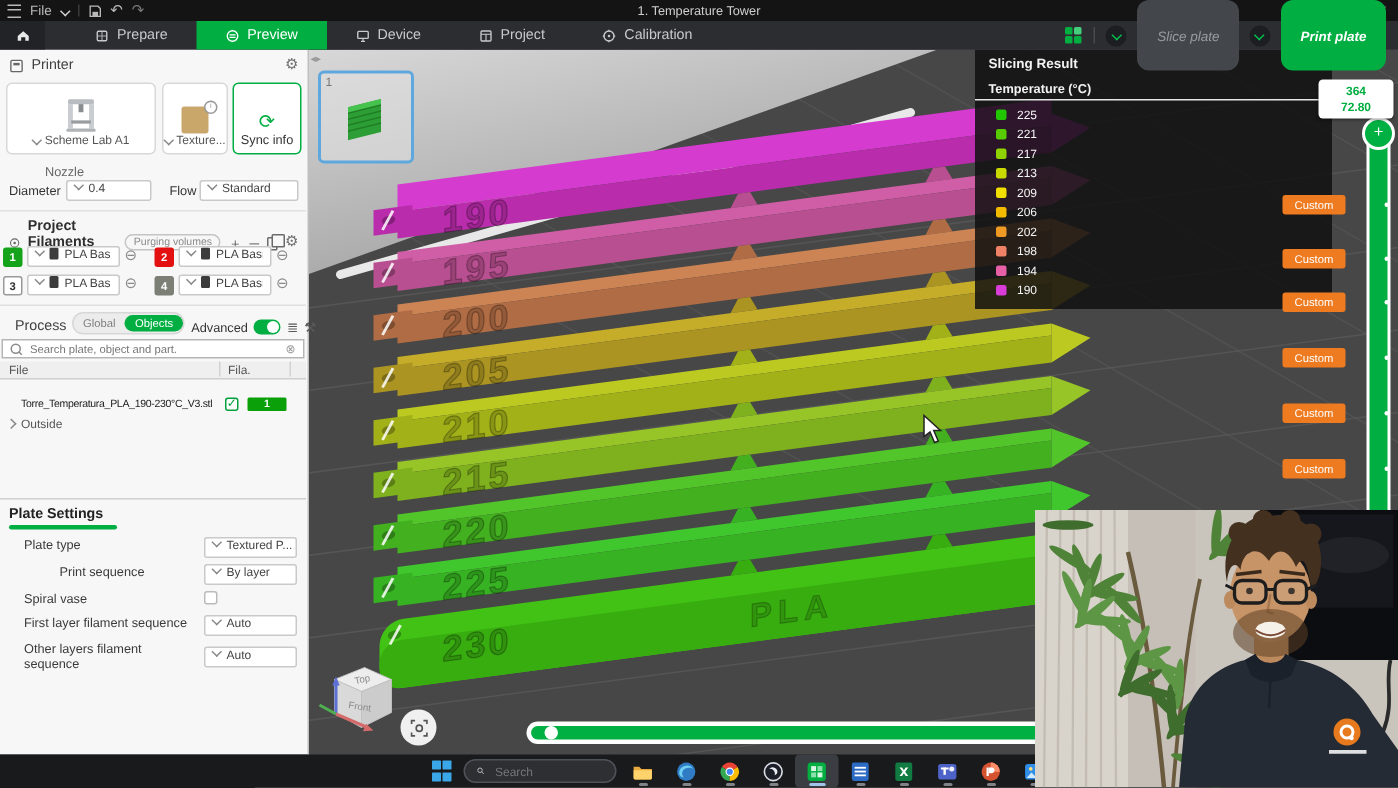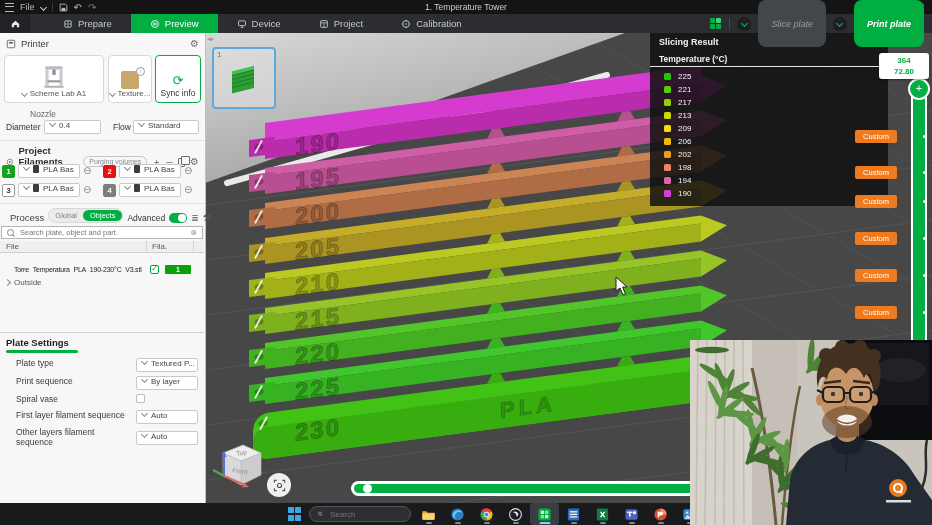--- a/index.html
+++ b/index.html
@@ -445,21 +445,21 @@
   <div class="lp" id="ps-underline" style="left:6px;top:317px;"></div>
   <div id="ps-rows">
       <div class="ps-row" style="top: 325px;">
         <span class="pl" style="white-space: nowrap;">Plate type</span>
         <div class="sel" style="margin-left: 16px;">
           <div class="cv"></div>
           <span>Textured P...</span>
         </div>
       </div>
       <div class="ps-row" style="top: 343px;">
-        <span class="pl" style="white-space: nowrap;">Print sequence</span>
+        <span class="pl" style="white-space: nowrap; text-align: center;">Print sequence</span>
         <div class="sel" style="margin-left: 16px;">
           <div class="cv"></div>
           <span>By layer</span>
         </div>
       </div>
       <div class="ps-row" style="top: 361px;">
         <span class="pl" style="white-space: nowrap;">Spiral vase</span>
         <div class="cb" style="margin-left: 16px;"></div>
       </div>
       <div class="ps-row" style="top: 377px;">

